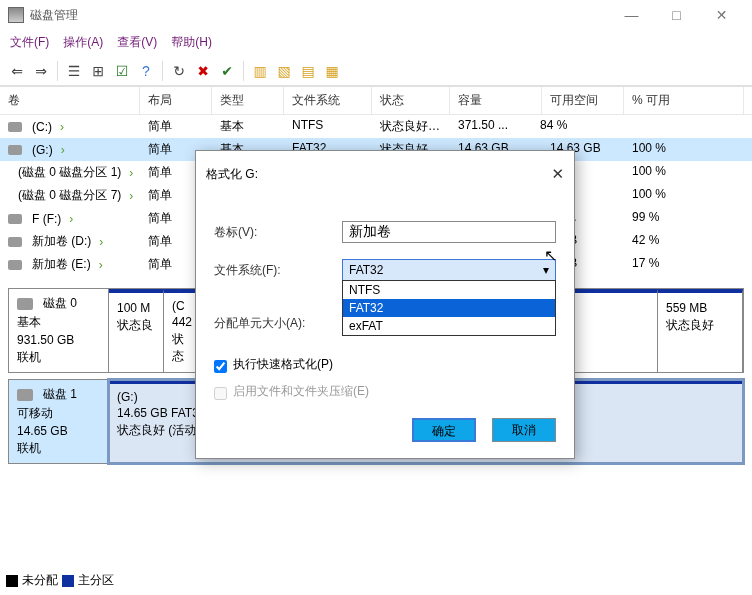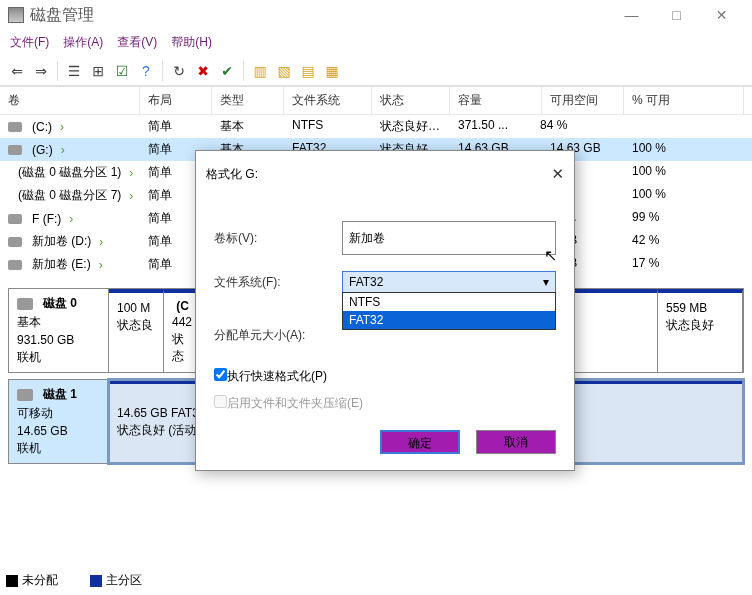--- a/index.html
+++ b/index.html
@@ -1,19 +1,19 @@
 <!DOCTYPE html>
 <html><head>
   <meta charset="utf-8">
   <style>
     * { box-sizing: border-box; margin: 0; padding: 0; }
     body { font-family: "Microsoft YaHei", "Segoe UI", Tahoma, sans-serif; font-size: 12px; background: #fff; overflow: hidden; width: 752px; height: 595px; position: relative; }
     .titlebar { height: 30px; display: flex; align-items: center; padding: 0 8px; background: #fff; }
     .titlebar-icon { width: 16px; height: 16px; margin-right: 6px; background: linear-gradient(#888,#ccc); border: 1px solid #666; }
-    .titlebar-title { flex: 1; color: #555; font-size: 16px; }
+    .titlebar-title { flex: 1; color: #555; font-size: 12px; }
     .win-controls { display: flex; }
     .win-btn { width: 45px; height: 30px; text-align: center; line-height: 30px; color: #777; font-size: 14px; }
     .menubar { display: flex; gap: 14px; padding: 4px 10px 6px; color: #701a75; }
     .menubar span { }
     .toolbar { display: flex; align-items: center; gap: 2px; padding: 3px 6px; border-bottom: 1px solid #e0e0e0; }
     .tbtn { width: 22px; height: 22px; display:flex; align-items:center; justify-content:center; font-size: 14px; color:#444; }
     .tbtn.red { color:#c00; }
     .tsep { width:1px; height:20px; background:#ddd; margin:0 3px; }
     .table-wrap { border-top:1px solid #e0e0e0; }
     .thead { display:flex; background:#fff; border-bottom:1px solid #e8e8e8; }
@@ -26,45 +26,45 @@
     .sel { background:#cce8ff; }
     .col0{width:140px}.col1{width:72px}.col2{width:72px}.col3{width:88px}.col4{width:78px}.col5{width:92px}.col6{width:82px}.col7{width:120px}
     .disk-section { margin-top:12px; }
     .disk-panel { display:flex; margin:2px 8px 6px; border:1px solid #888; }
     .disk-panel.sel .parts{ outline:3px solid #7a98c2; outline-offset:-1px;}
     .disk-label { width:100px; padding:6px 8px; border-right:1px solid #888; display:flex; flex-direction:column; gap:2px; }
     .disk-label .dicon{ display:flex; align-items:center; gap:6px;}
     .disk-label .dicon .disk-icon{width:16px;height:12px;}
     .parts { flex:1; display:flex; }
     .part { border-right:1px solid #888; padding:6px 8px; display:flex; flex-direction:column; gap:2px; border-top:4px solid #1030a0; }
-    .legend { position:absolute; bottom:6px; left:6px; display:flex; gap:32px; align-items:center; }
+    .legend { position:absolute; bottom:6px; left:6px; display:flex; gap:4px; align-items:center; }
     .legend .sw { width:12px; height:12px; display:inline-block; margin-right:4px; vertical-align:middle;}
     .legend .sw.black{background:#000;}
     .legend .sw.blue{background:#1030a0;}
     
     .dialog { position:absolute; left:195px; top:150px; width:380px; background:#fff; border:1px solid #888; box-shadow:3px 3px 14px rgba(0,0,0,0.3); z-index:10;}
     .dlg-title { display:flex; justify-content:space-between; align-items:center; padding:14px 10px; }
     .dlg-title .close{ font-size:15px; color:#333;}
     .dlg-body { padding:8px 18px 16px; }
     .field { display:flex; align-items:center; margin:16px 0; gap:0;}
     .field label{ width:128px; color:#333;}
-    .textfield { flex:1; border:1px solid #888; height:34px; padding:2px 6px; font-family:inherit; font-size:12px; }
+    .textfield { flex:1; border:1px solid #888; height:22px; padding:2px 6px; font-family:inherit; font-size:14px; }
     .combo { flex:1; position:relative; }
     .combo-display{ border:1px solid #3b78d8; background:#d8e8fb; height:22px; padding:2px 6px; display:flex; justify-content:space-between; align-items:center;}
     .combo-list{ position:absolute; top:21px; left:0; right:0; border:1px solid #333; background:#fff; z-index:11;}
     .combo-item{ padding:2px 6px;}
     .combo-item.sel{ background:#0a64d8; color:#fff;}
-    .chk { display:flex; align-items:flex-start; }
+    .chk { display:flex; align-items:flex-end; gap:6px; }
     .chk input { width:13px; height:13px; }
     .chk.disabled { color:#999; }
     .dlg-btns { display:flex; justify-content:flex-end; gap:16px; margin-top:18px;}
-    .dlg-btn{ width:80px; height:24px; border:1px solid #888; background:#a21caf; text-align:center; line-height:22px;}
+    .dlg-btn{ width:64px; height:24px; border:1px solid #888; background:#0ea5e9; text-align:center; line-height:22px;}
     .dlg-btn.primary{ border:2px solid #3b78d8;}
     .cursor { position:absolute; left:544px; top:246px; font-size:16px; z-index:20; color:#000; pointer-events:none;}
-    .bold{font-weight:700;text-align:center;}
+    .bold{font-weight:400;}
   </style>
 </head>
 <body>
 
 <div class="titlebar">
   <div class="titlebar-icon"></div>
   <div class="titlebar-title">磁盘管理</div>
   <div class="win-controls">
     <div class="win-btn">—</div>
     <div class="win-btn">□</div>
@@ -283,20 +283,21 @@
     <div class="field">
       <label>文件系统(F):</label>
       <div class="combo">
         <div class="combo-display">
           <span>FAT32</span>
           <span>▾</span>
         </div>
         <div class="combo-list">
           <div class="combo-item">NTFS</div>
           <div class="combo-item sel">FAT32</div>
+          <div class="combo-item">exFAT</div>
         </div>
       </div>
     </div>
     <div class="field" style="margin-top:34px">
       <label>分配单元大小(A):</label>
     </div>
     <div class="chk" style="margin-top:24px">
       <input type="checkbox" checked="" style="">
       <span>执行快速格式化(P)</span>
     </div>

